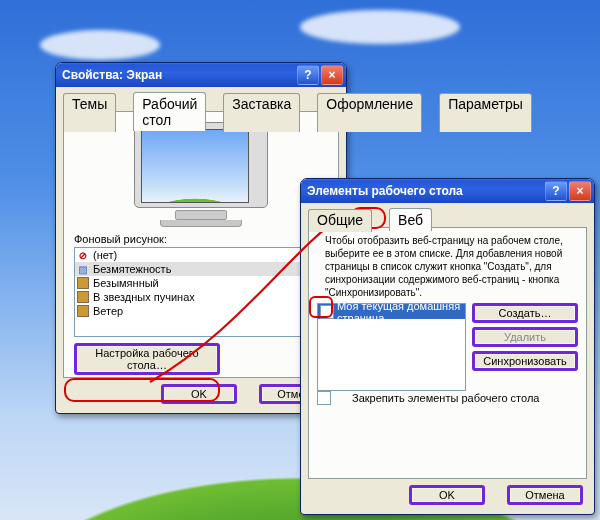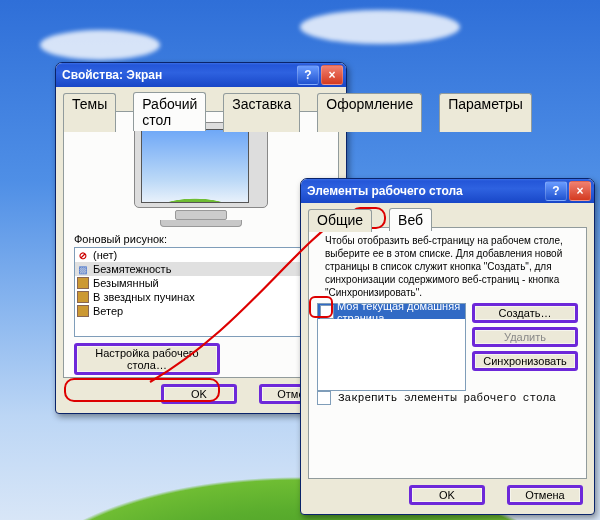--- a/index.html
+++ b/index.html
@@ -206,21 +206,21 @@
   }
   .chk{
     width:12px;height:12px;border:1px solid #7f9db9;margin-right:3px;background:#fff;
     display:inline-block; position:relative; flex:none;
   }
   .side-btns{
     display:flex; flex-direction:column; gap:4px;
   }
   .side-btns .btn{ width:100px; }
   .cb-row{
-    display:flex; align-items:center; gap:4px; font-size:11px; margin-top:2px;font-family:Liberation Mono, monospace;
+    display:flex; align-items:center; gap:18px; font-size:11px; margin-top:2px;
   }
 
 </style>
 </head>
 <body>
 
 <div class="desktop">
 
   <div class="cloud" style="left:40px; top:30px; width:120px;height:30px;"></div>
   <div class="cloud" style="left:300px; top:10px; width:160px;height:34px;"></div>

